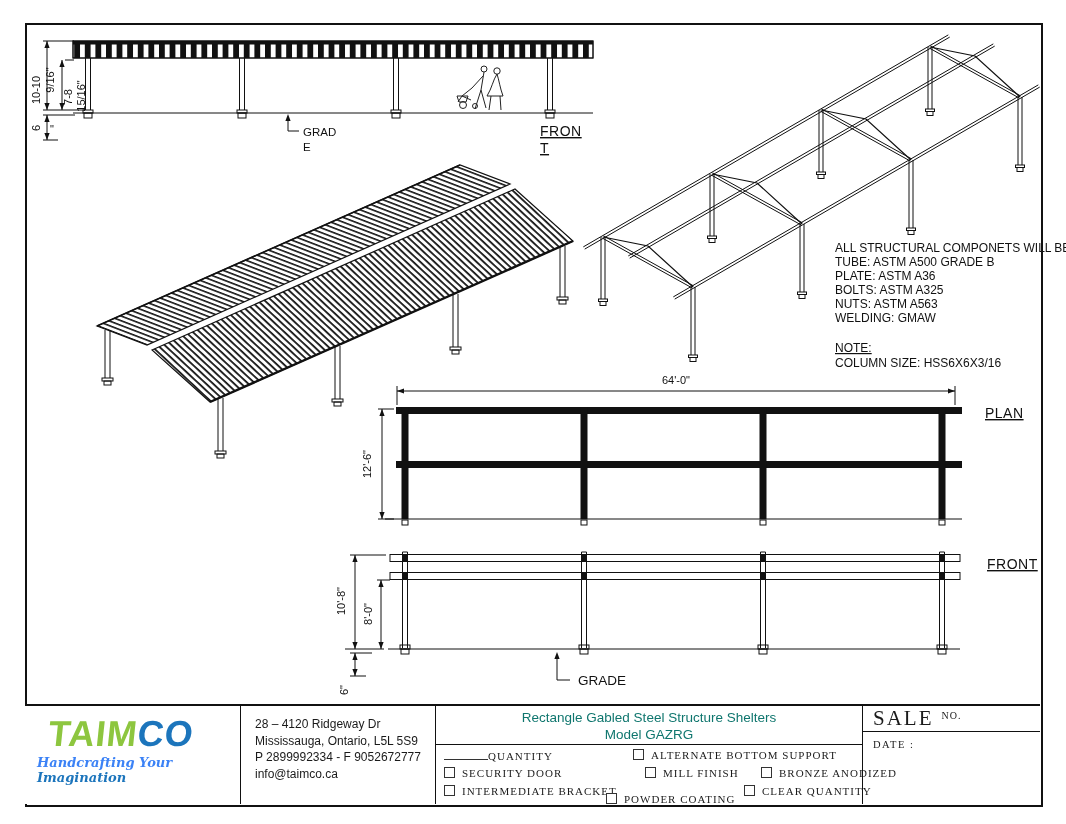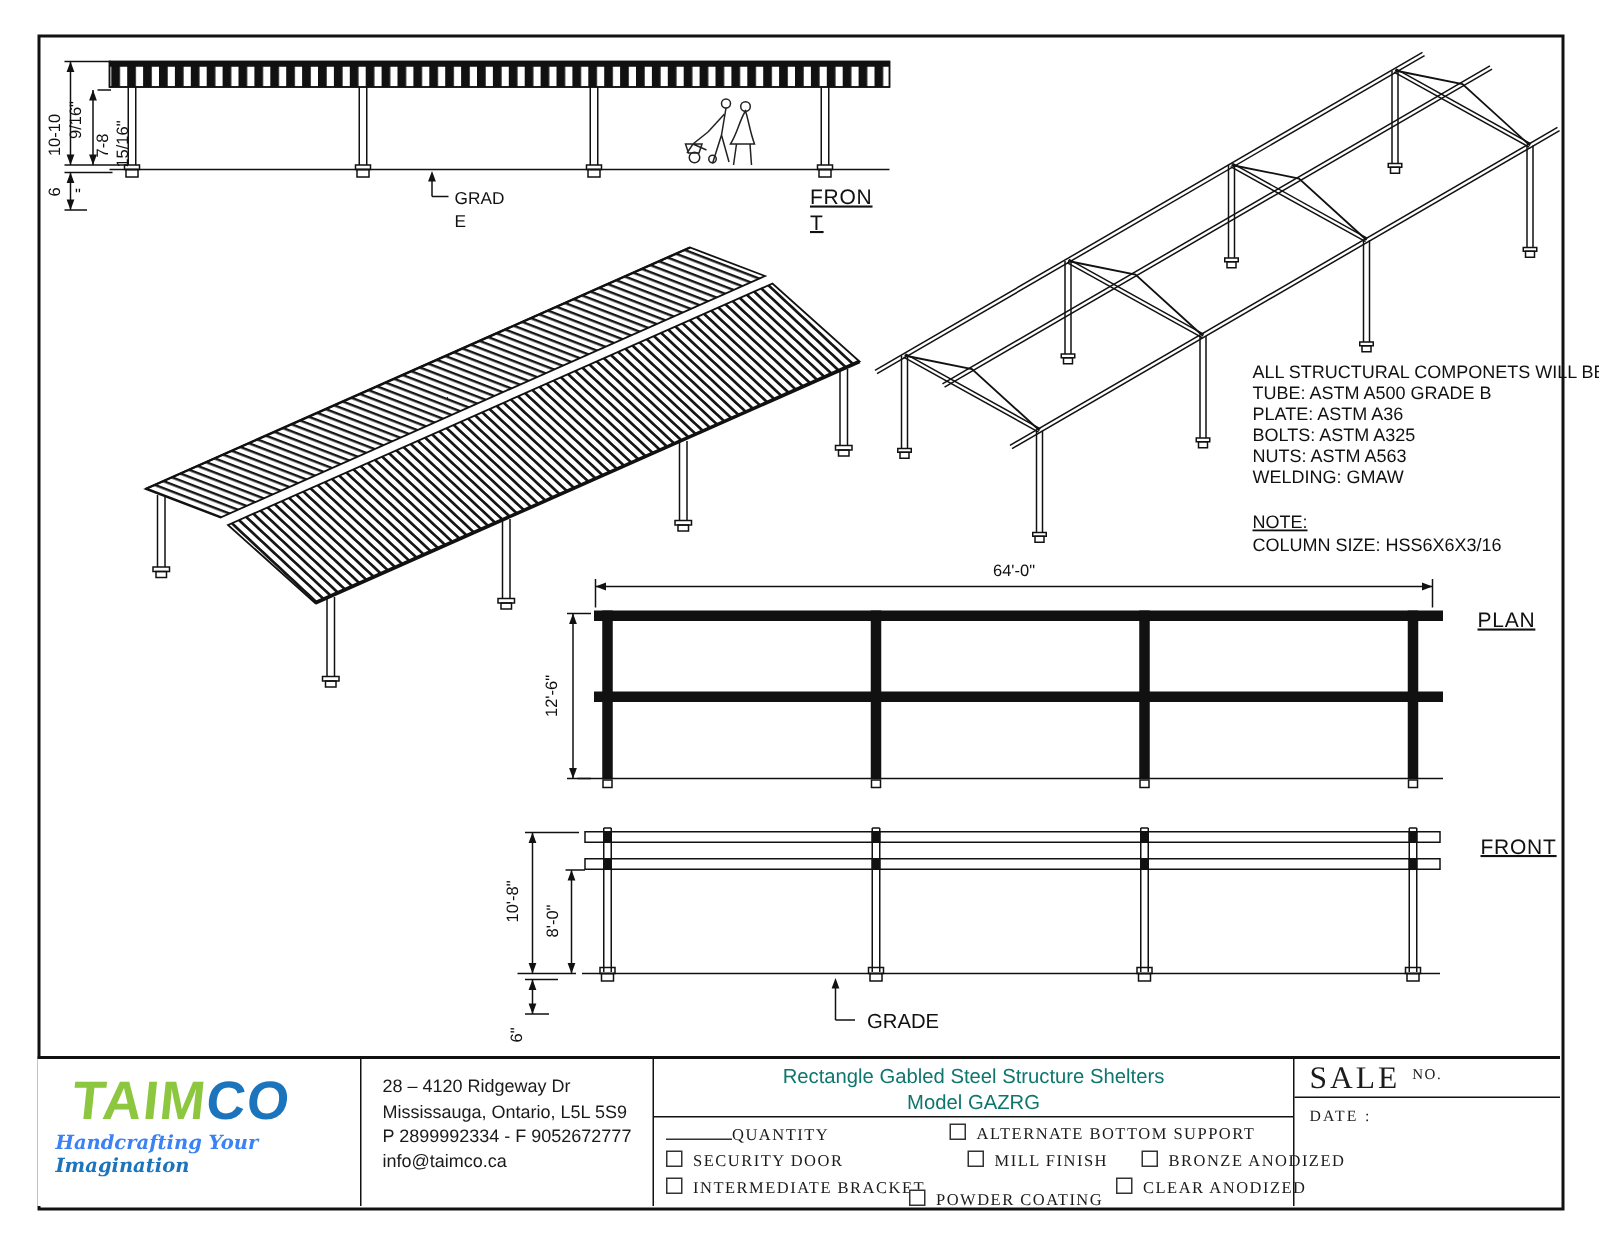--- a/index.html
+++ b/index.html
@@ -381,21 +381,21 @@
         <div class="opt" style="left:170px;top:22px;margin-left:39px;">
           <span class="cb"></span><span>MILL FINISH</span>
         </div>
         <div class="opt" style="left:170px;top:48px;">
           <span class="cb"></span><span>POWDER COATING</span>
         </div>
         <div class="opt" style="left:325px;top:22px;">
           <span class="cb"></span><span>BRONZE ANODIZED</span>
         </div>
         <div class="opt" style="left:308px;top:40px;">
-          <span class="cb"></span><span>CLEAR ANODIZED</span>
+          <span class="cb"></span><span>CLEAR QUANTITY</span>
         </div>
       </div>
     </div>
 
     <div class="tb-cell tb-sale">
       <div class="sale-row sale-r1">
         <span class="sale-word">SALE</span><span class="sale-no">NO.</span>
       </div>
       <div class="sale-row sale-r3">
         <span>DATE :</span>

